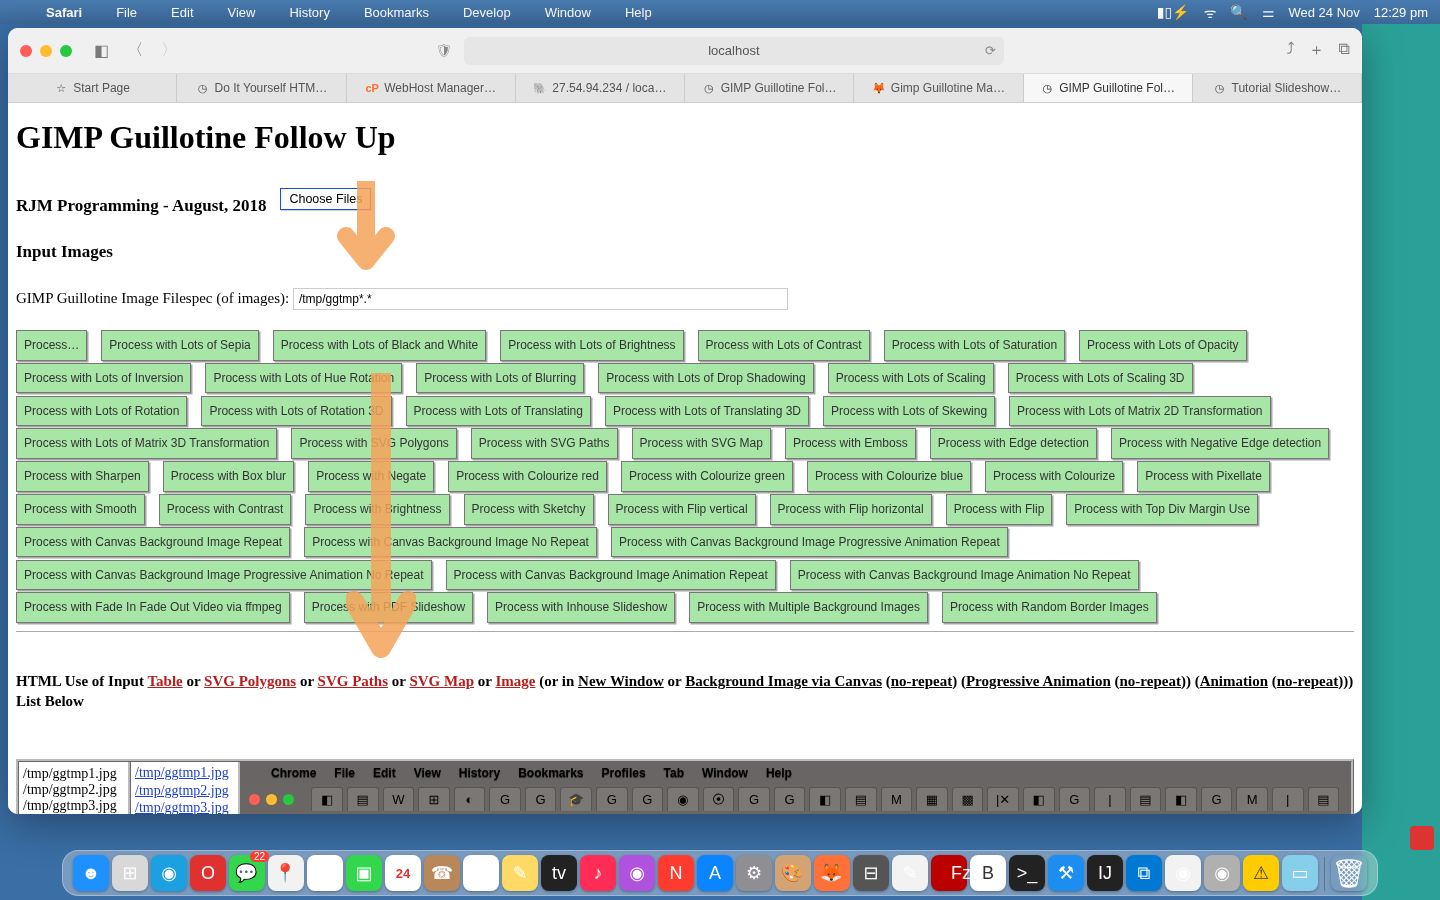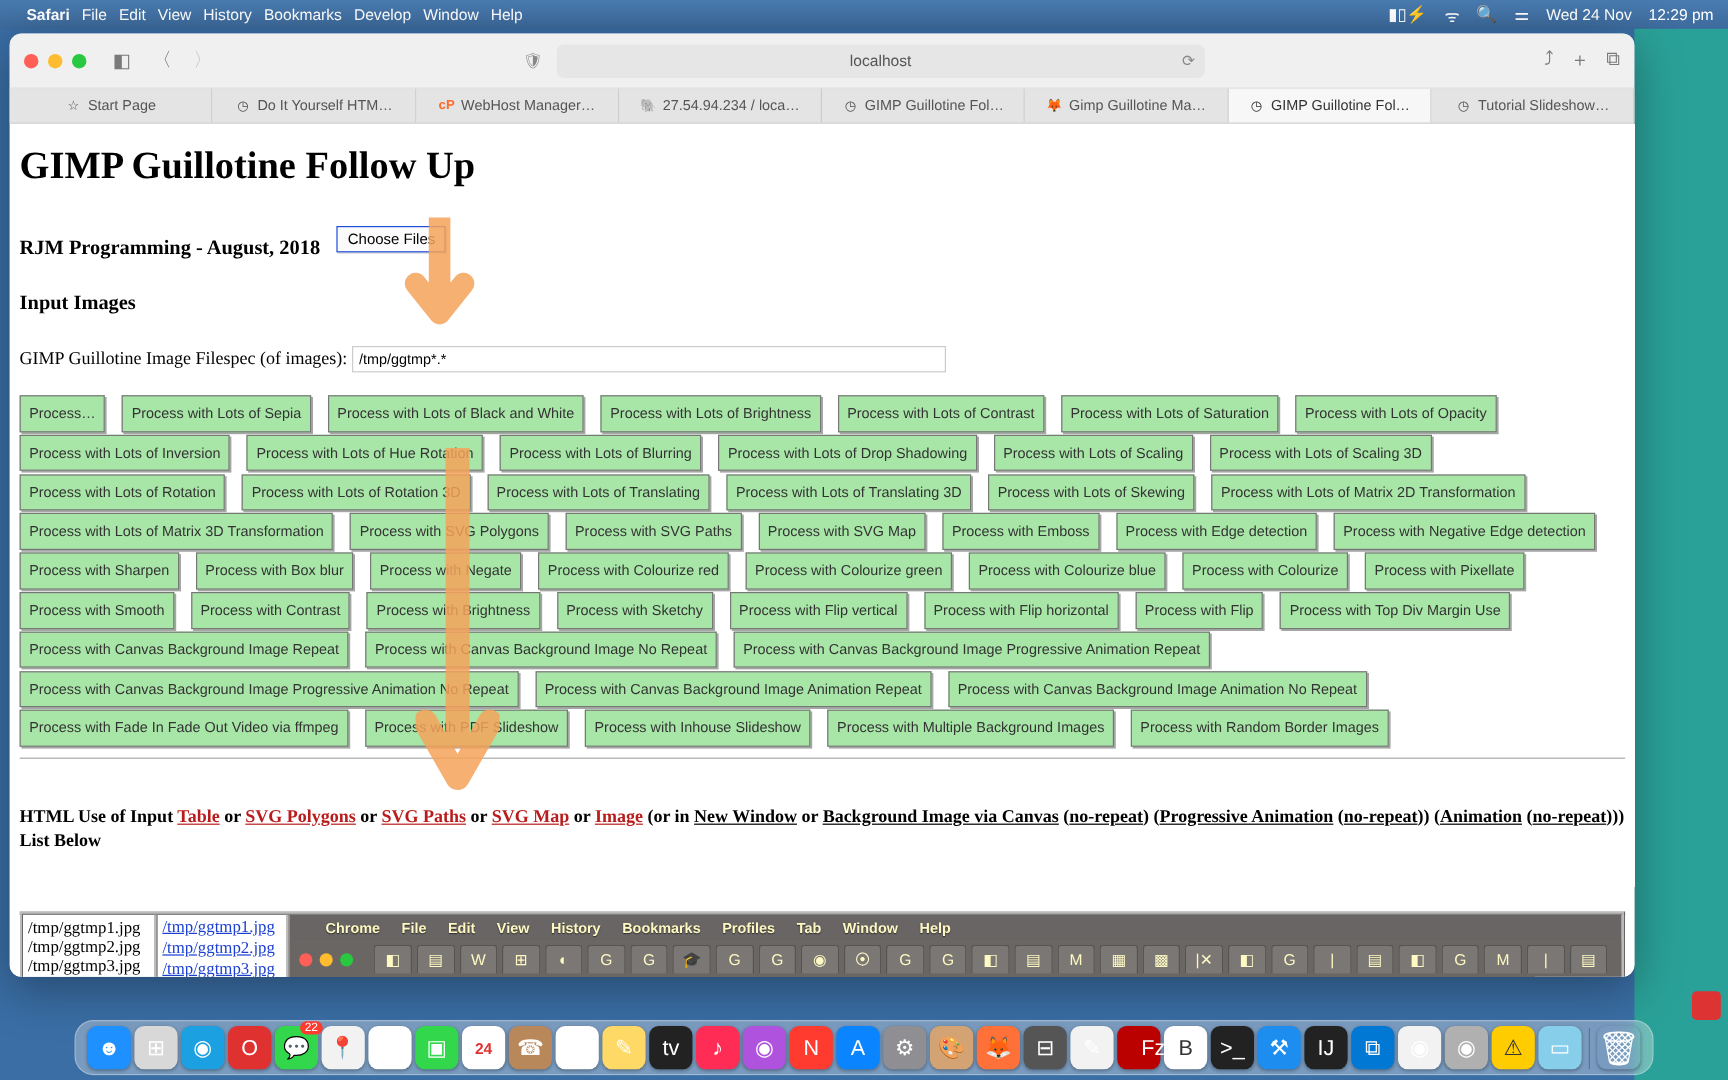--- a/index.html
+++ b/index.html
@@ -15,21 +15,21 @@
 .menubar {
   height: 24px;
   background: linear-gradient(#4a7bb0, #3c6a9c);
   display: flex;
   align-items: center;
   padding: 0 12px;
   color: white;
   font-size: 13px;
   justify-content: space-between;
 }
-.menubar-left, .menubar-right { display: flex; align-items: center; gap: 10px; }
+.menubar-left, .menubar-right { display: flex; align-items: center; gap: 34px; }
 .menubar-left span, .menubar-right span { cursor: default; }
 .apple-logo { font-size: 15px; }
 .menubar .bold { font-weight: 600; }
 .menubar-right { gap: 14px; }
 .menubar-right .icon { font-size: 14px; }
 
 
 .safari-window {
   position: absolute;
   top: 28px;
@@ -115,21 +115,21 @@
 .bottom-row {
   display: flex; margin-top: 48px; border: 3px ridge #bbb; height: 110px;
   font-family: "Times New Roman", serif; font-size: 14px;
 }
 .bottom-row .col1 { width: 112px; border-right: 3px ridge #bbb; padding: 4px; }
 .bottom-row .col2 { width: 110px; border-right: 3px ridge #bbb; padding: 2px 4px; }
 .bottom-row .col2 a { color: #1b3fd1; text-decoration: underline; display:block; line-height:1.25; }
 .bottom-row .col3 { flex:1; background:#787473; position: relative; overflow:hidden; }
 
 
-.chrome-mock { color: #fef9c3; font-family: -apple-system, sans-serif; font-size: 12px; }
+.chrome-mock { color: #000000; font-family: -apple-system, sans-serif; font-size: 12px; }
 .chrome-menubar { height: 22px; display:flex; align-items:center; gap:18px; padding:0 12px; background: rgba(0,0,0,0.12); text-shadow:0 1px 1px rgba(0,0,0,.6); font-weight:600;}
 .chrome-tabs { height: 30px; display:flex; align-items:center; gap:0; padding:2px 8px; background:#6a6663; overflow:hidden; }
 .chrome-tabs .ct { width:32px; height:24px; background:#7b7774; margin-right:4px; border-radius:3px 3px 0 0; display:inline-flex; align-items:center; justify-content:center; font-size:13px; border:1px solid #555; border-bottom:none;}
 
 
 .arrow {
   position: absolute; width: 60px; pointer-events: none;
 }
 .arrow svg { width: 100%; height: 100%; }
 

